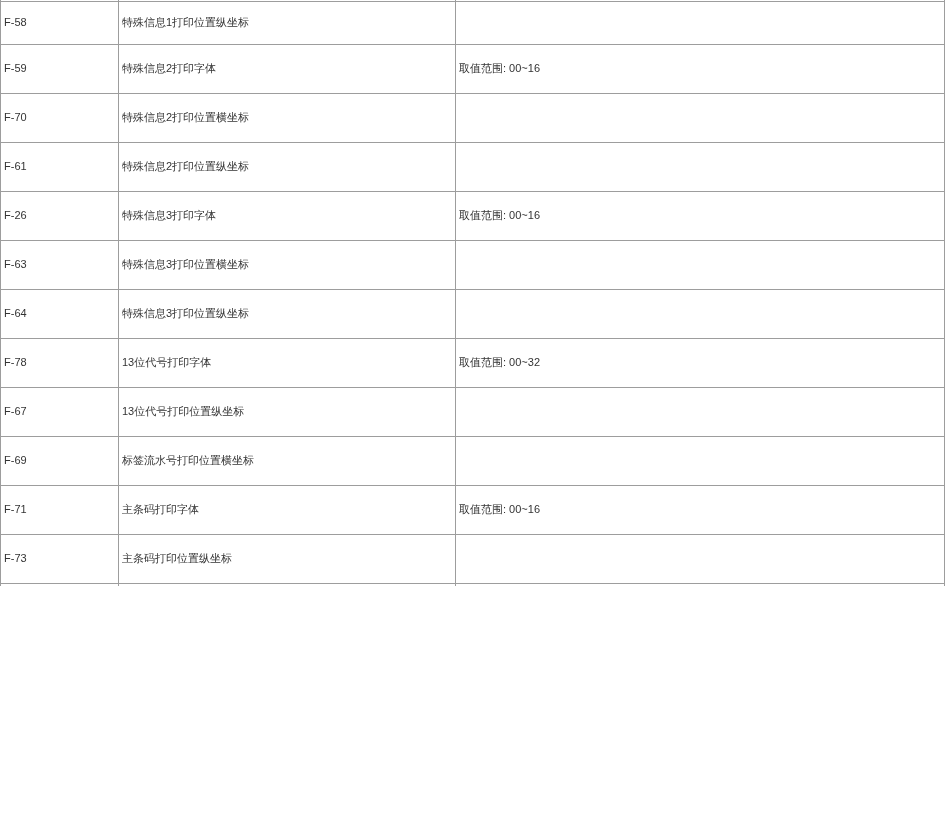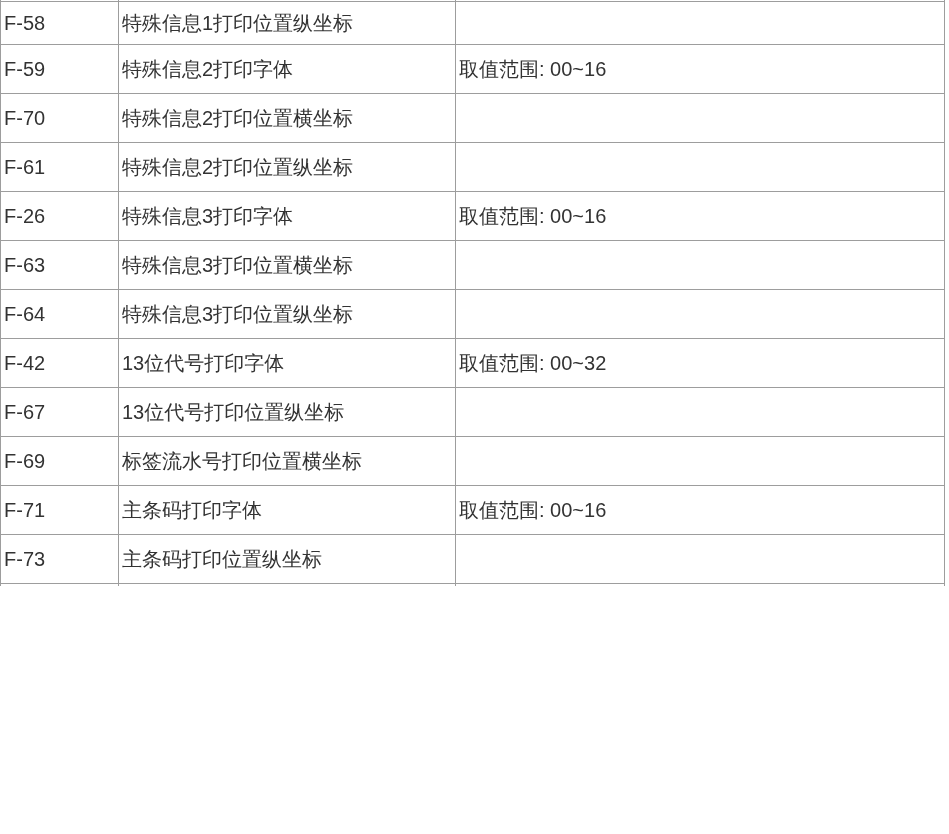--- a/index.html
+++ b/index.html
@@ -18,21 +18,21 @@
     background: var(--page-bg, #ffffff);
   }
   table.param-table {
     border-collapse: collapse;
     table-layout: fixed;
     width: 944px;
   }
   table.param-table td {
     border: 1px solid var(--border-color, #9d9d9d);
     color: var(--text-color, #333333);
-    font-size: 20px;
+    font-size: 11px;
     line-height: 1.2;
     padding: 0 2px 0 3px;
     white-space: nowrap;
     overflow: hidden;
     vertical-align: middle;
     background: var(--page-bg, #ffffff);
   }
   col.c-code { width: 118px; }
   col.c-desc { width: 337px; }
   col.c-range { width: 489px; }
@@ -86,21 +86,21 @@
           <td>F-63</td>
           <td>特殊信息3打印位置横坐标</td>
           <td></td>
         </tr>
         <tr class="row-std">
           <td>F-64</td>
           <td>特殊信息3打印位置纵坐标</td>
           <td></td>
         </tr>
         <tr class="row-std">
-          <td>F-42</td>
+          <td>F-78</td>
           <td>13位代号打印字体</td>
           <td>取值范围: 00~32</td>
         </tr>
         <tr class="row-std">
           <td>F-67</td>
           <td>13位代号打印位置纵坐标</td>
           <td></td>
         </tr>
         <tr class="row-std">
           <td>F-69</td>

